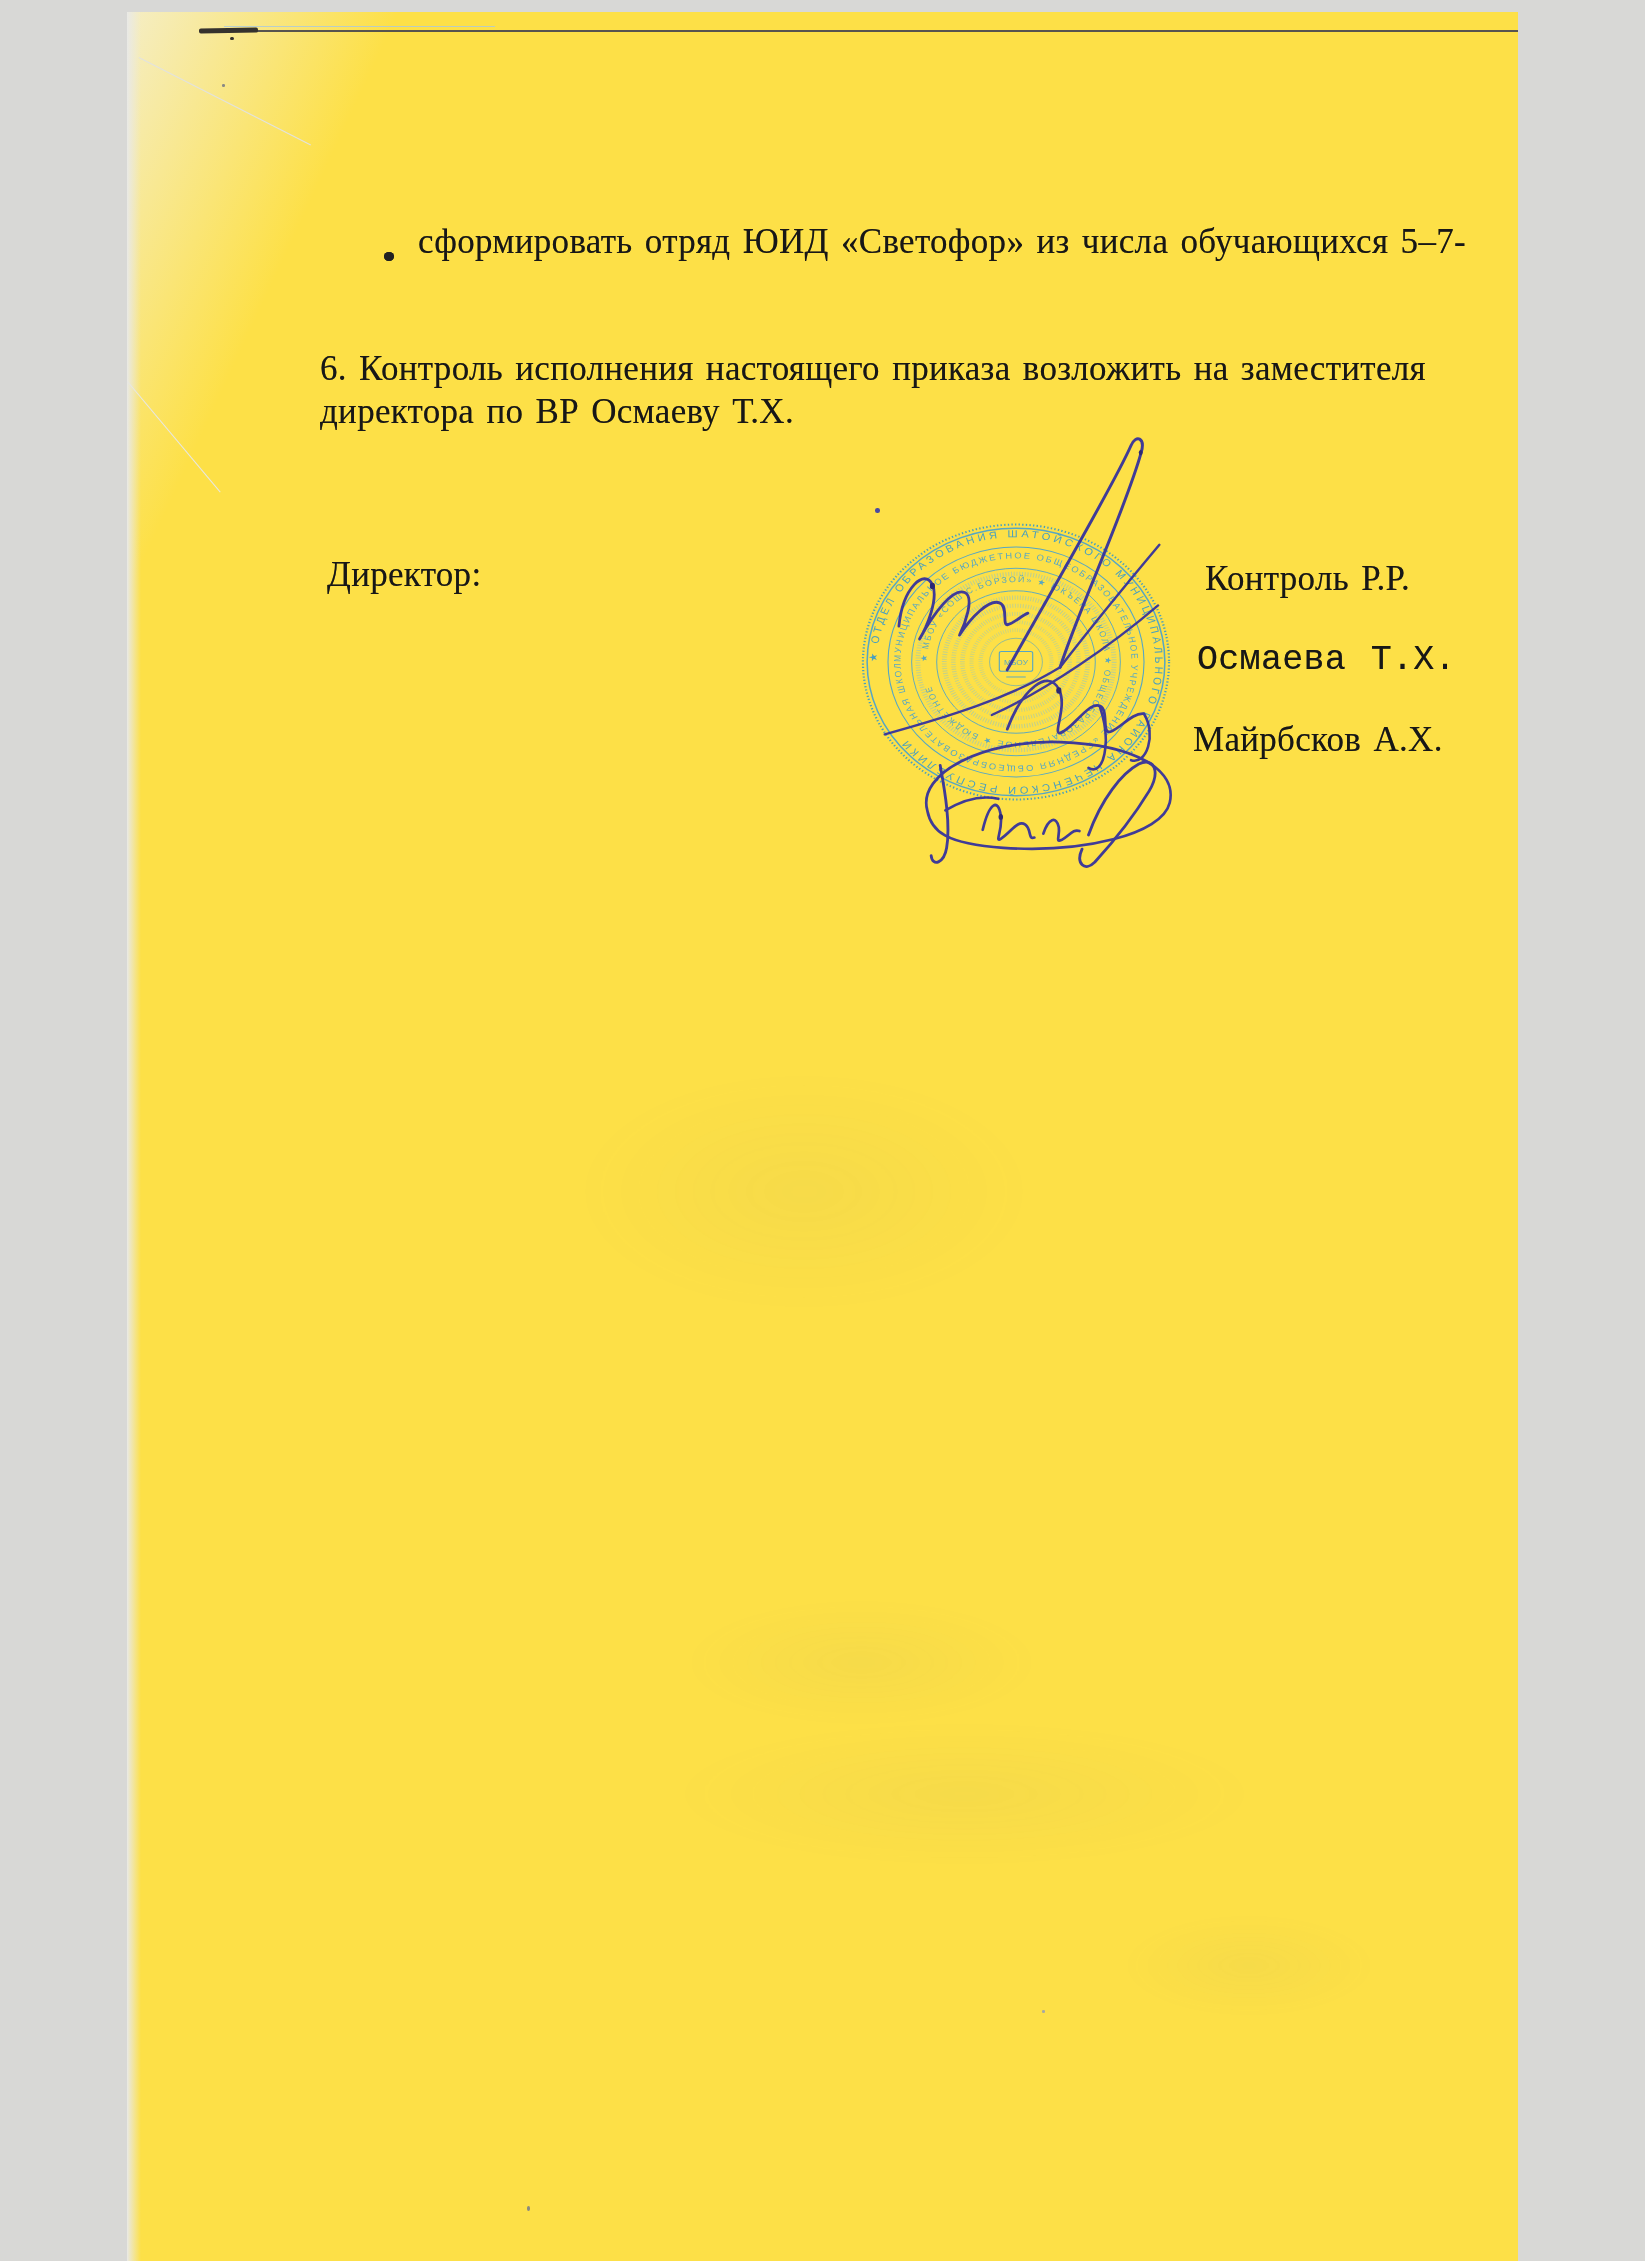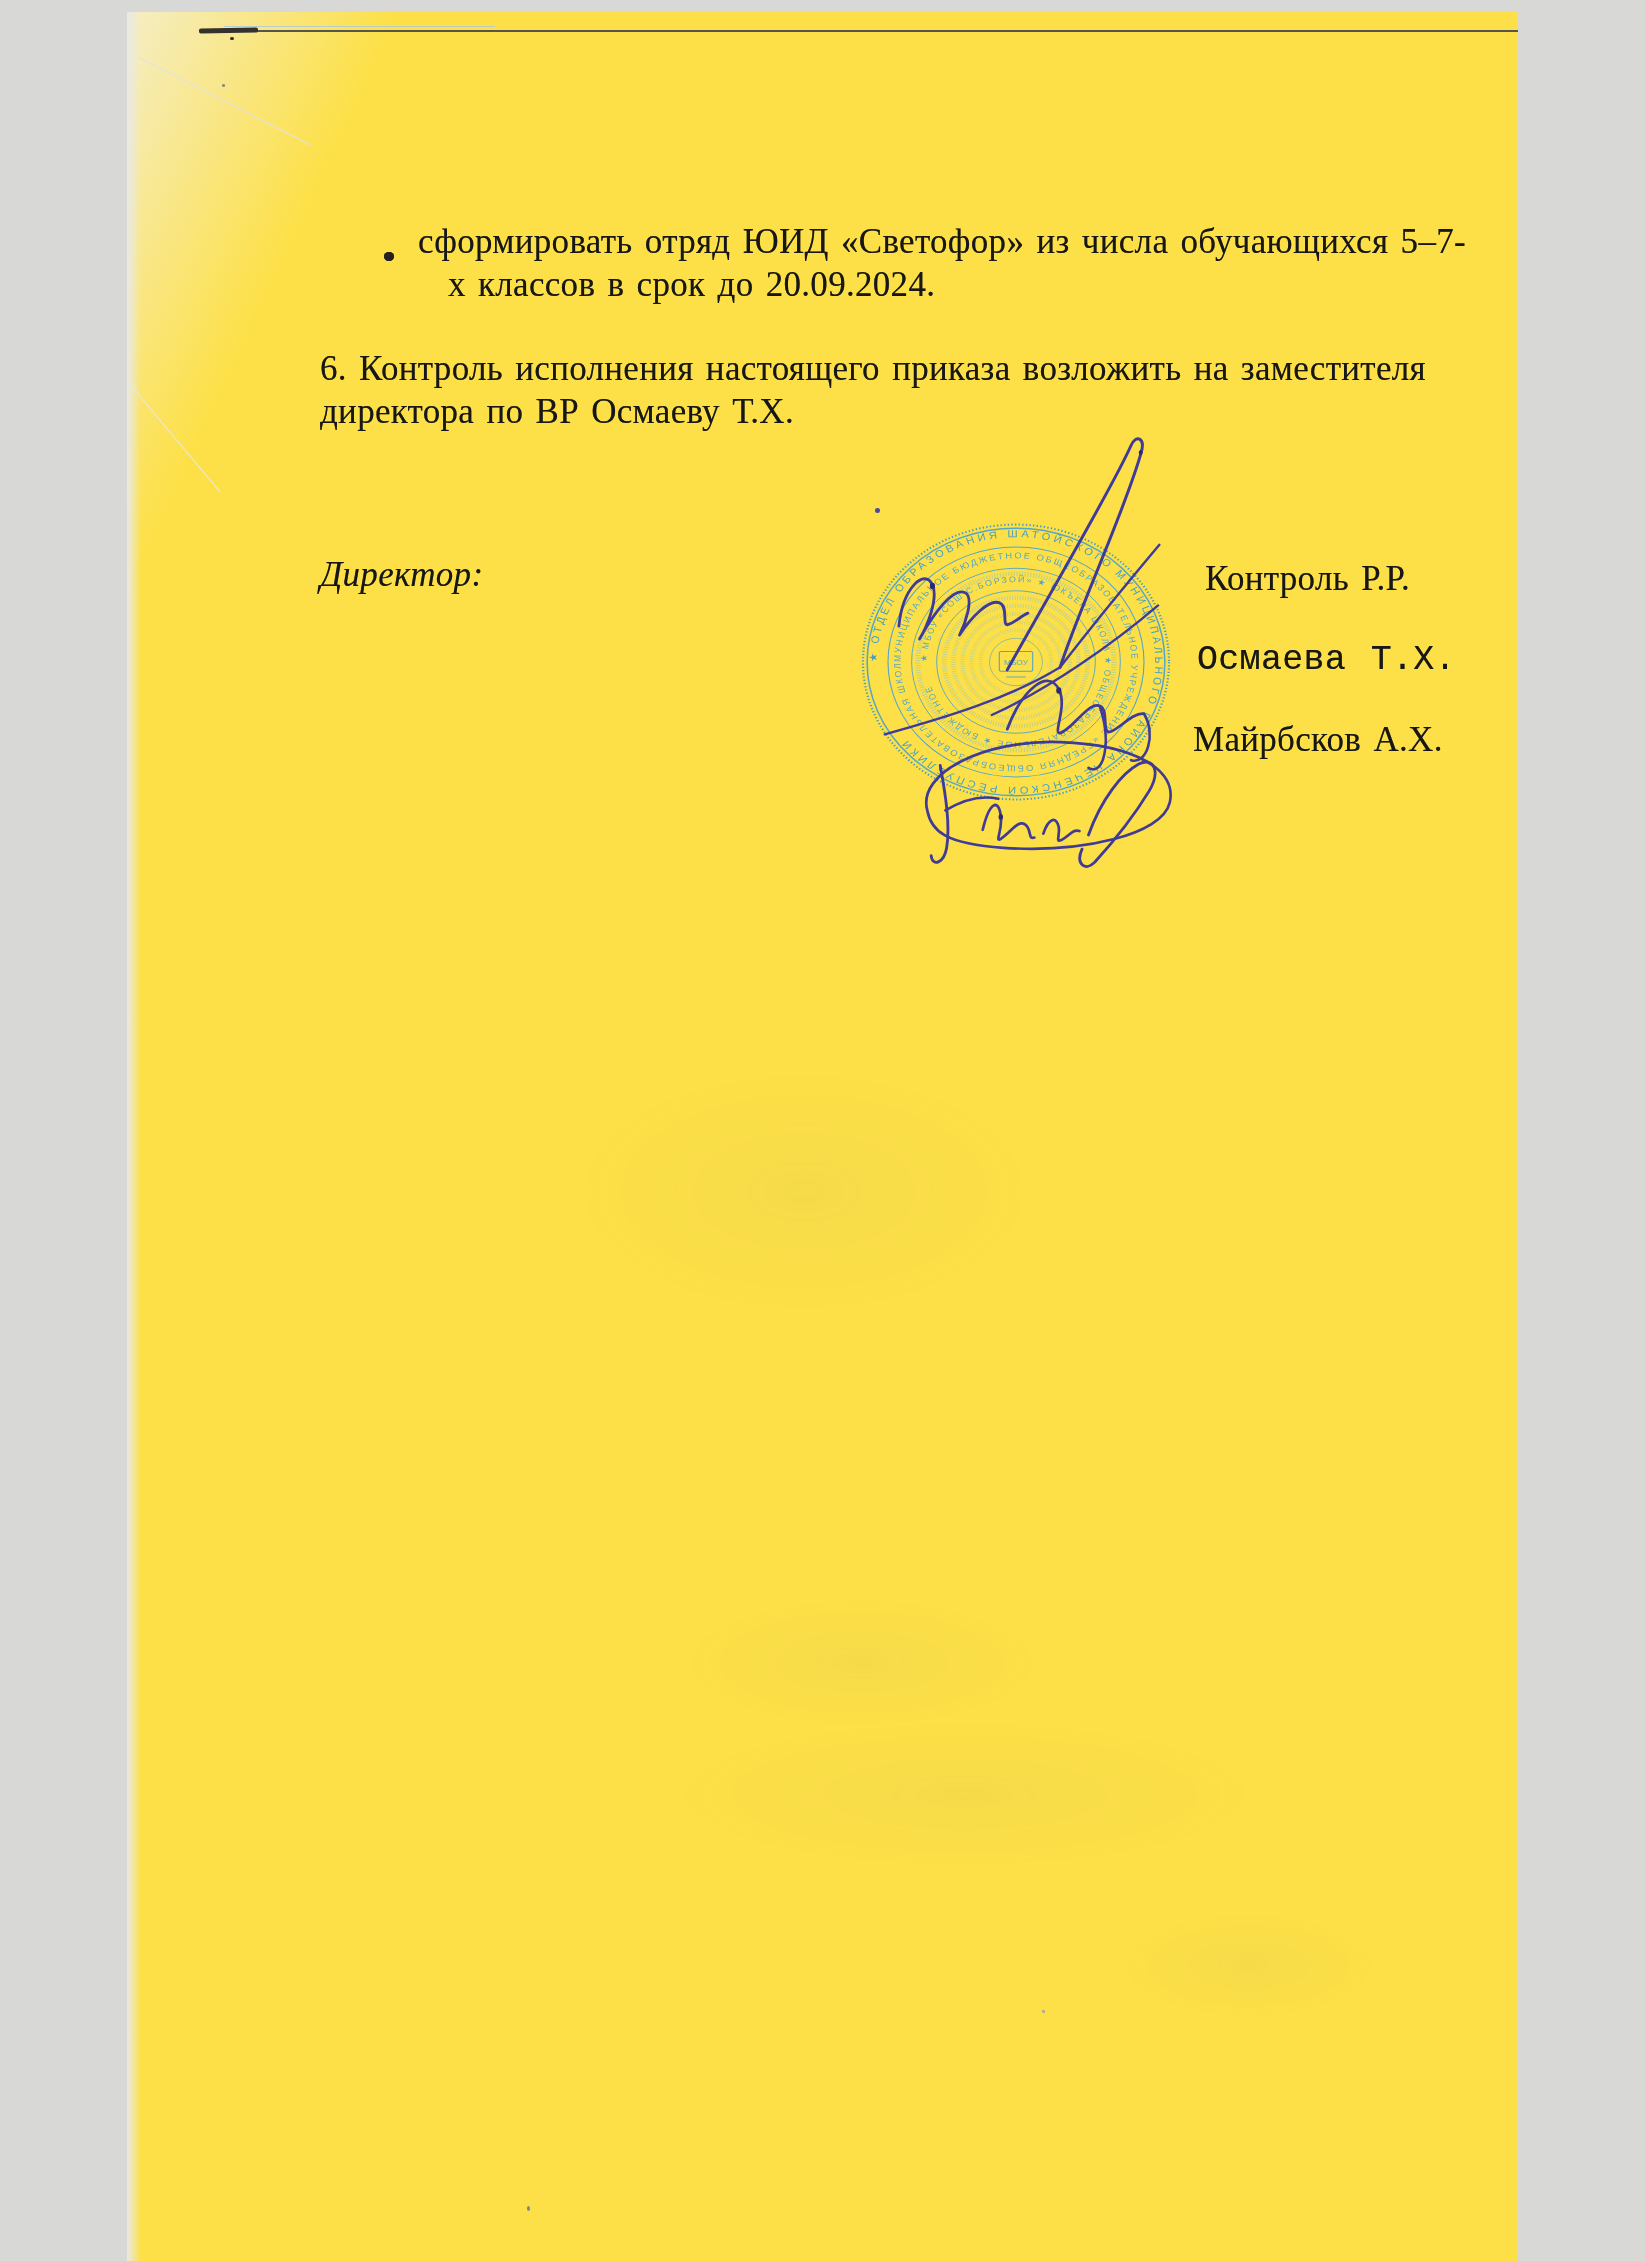--- a/index.html
+++ b/index.html
@@ -50,26 +50,25 @@
   <div class="ghost" style="left:993px;top:1902px;width:258px;height:103px;"></div>
 
   <div class="speck" style="left:748px;top:496px;width:4.5px;height:4.5px;background:#4a4aa0;"></div>
   <div class="speck" style="left:95px;top:72px;width:2.6px;height:2.6px;background:#8a8a86;"></div>
   <div class="speck" style="left:103px;top:24.5px;width:3.9px;height:3.9px;background:#35322e;"></div>
   <div class="speck" style="left:400px;top:2194px;width:3.2px;height:4.5px;background:#8a8a80;"></div>
   <div class="speck" style="left:915px;top:1998px;width:2.6px;height:2.6px;background:#a8a8a2;"></div>
 
   <div class="bullet-dot" style="left:257px;top:240px;"></div>
   <div class="line" style="left:291px;top:210px;">сформировать отряд ЮИД «Светофор» из числа обучающихся 5–7-</div>
-  <div class="line" style="left:321px;top:253px;">х классов в срок до 20.09.2024.</div>
 
   <div class="line" style="left:193px;top:337px;text-align:center;">6. Контроль исполнения настоящего приказа возложить на заместителя</div>
   <div class="line" style="left:193px;top:380px;text-align:center;">директора по ВР Осмаеву Т.Х.</div>
 
-  <div class="line" style="left:193px;top:543px;font-style:italic;">Директор:</div>
+  <div class="line" style="left:200px;top:543px;">Директор:</div>
 
   <div class="line" style="left:1078px;top:547px;">Контроль Р.Р.</div>
   <div class="line" style="left:1070px;top:628px;font-family:Liberation Mono, monospace;">Осмаева Т.Х.</div>
   <div class="line" style="left:1066px;top:708px;">Майрбсков А.Х.</div>
 
   <svg class="stamp-svg" viewBox="0 0 490 444">
     <g transform="translate(245,222) scale(1.08,0.97)" opacity="0.88">
 
       <circle r="220" fill="none" stroke="#2f97d0" stroke-width="3.2" stroke-dasharray="2 3.2"></circle>
       <circle r="214" fill="none" stroke="#3f9fd6" stroke-width="2.2"></circle>

